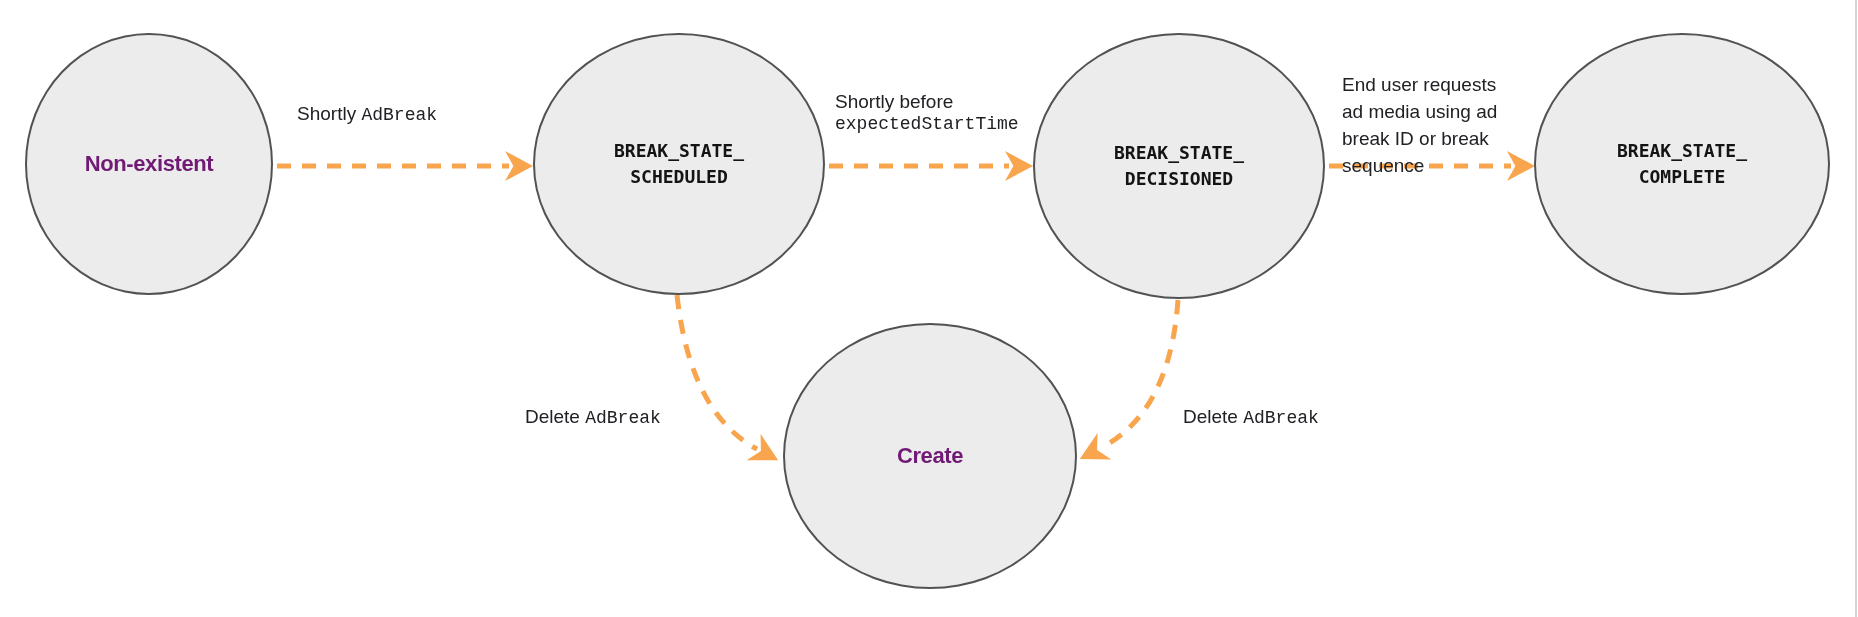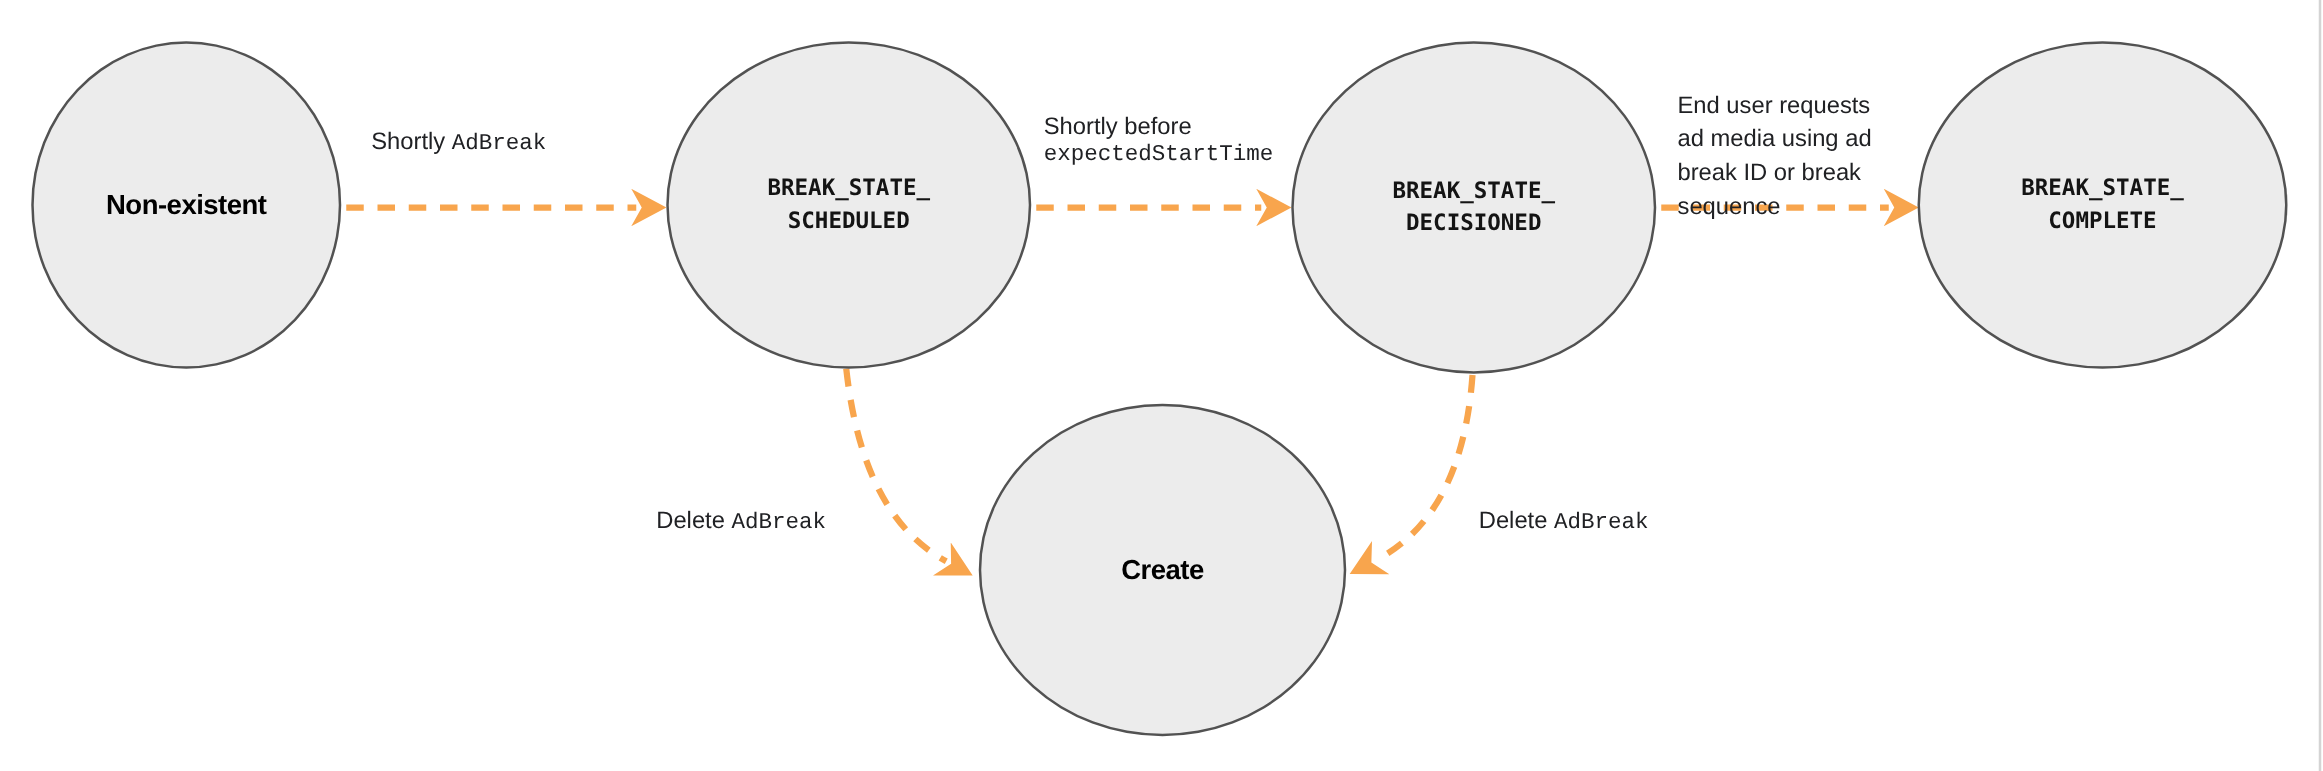--- a/index.html
+++ b/index.html
@@ -9,21 +9,21 @@
   }
   .arrows{position:absolute;left:0;top:0;}
   .node{
     position:absolute;border-radius:50%;
     background:#ececec;border:2px solid #525252;
     display:flex;align-items:center;justify-content:center;
     box-sizing:border-box;text-align:center;
   }
   .node-label-sans{
     font-family:"Liberation Sans",sans-serif;font-weight:bold;
-    font-size:22px;letter-spacing:-0.4px;color:#000000;white-space:pre-line;text-align:center;
+    font-size:22px;letter-spacing:-0.4px;color:#701a75;white-space:pre-line;text-align:center;
   }
   .node-label-mono{
     font-family:"DejaVu Sans Mono",monospace;font-weight:bold;
     font-size:18px;line-height:26px;color:#141414;white-space:pre-line;
   }
   .edge-label{
     position:absolute;color:#202124;font-size:19px;line-height:22px;
     white-space:nowrap;
   }
   .edge-label .code{

